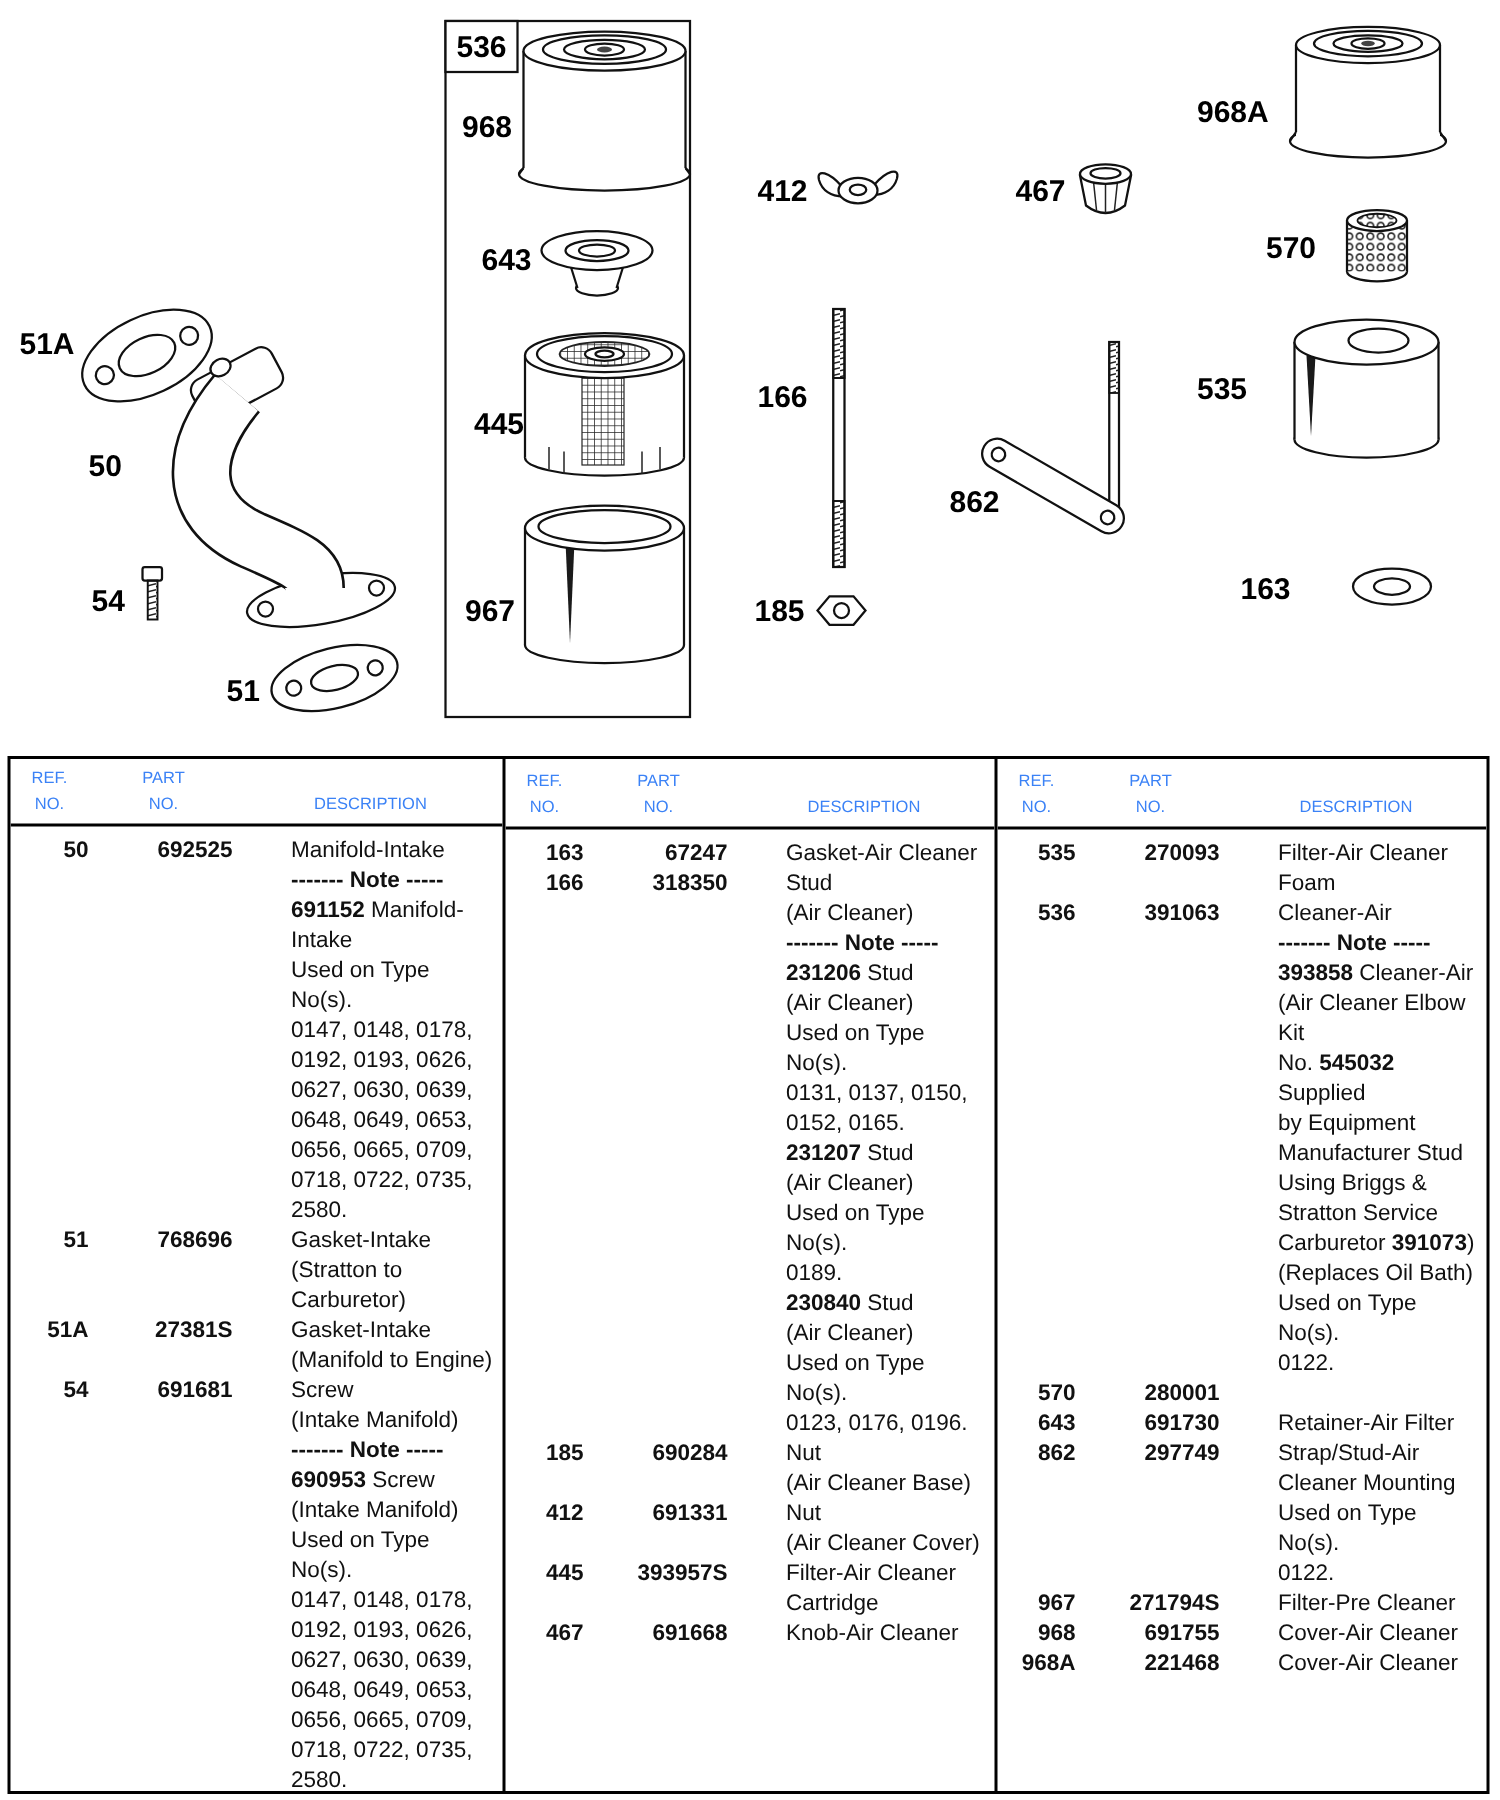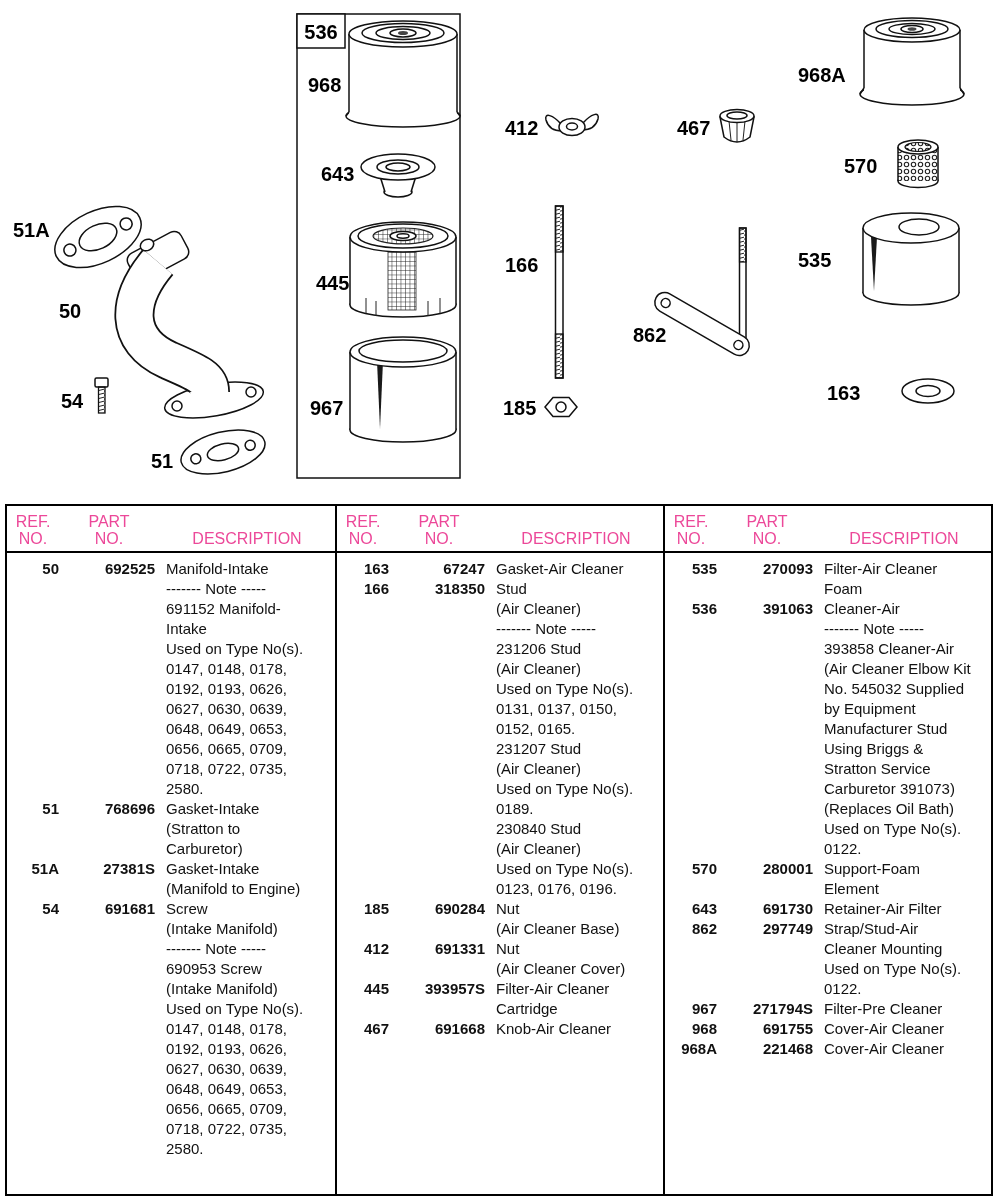--- a/index.html
+++ b/index.html
@@ -25,30 +25,30 @@
     position:absolute; left:5px; top:504px; width:988px; height:692px;
     border:2px solid #000; background:#fff;
     display:grid; grid-template-columns:1fr 1fr 1fr; overflow:hidden;
   }
   .col-group { display:flex; flex-direction:column; overflow:hidden; }
   .col-group + .col-group { border-left:2px solid #000; }
   .thead {
     display:grid; grid-template-columns:52px 92px 1fr; column-gap:4px;
     align-items:end; border-bottom:2px solid #000; padding:5px 0 4px 0; height:47px;
   }
-  .th { text-align:center; font-size:16px; line-height:17px; color:#ec4899; }
+  .th { text-align:center; font-size:11px; line-height:17px; color:#3b82f6; }
   .tbody { padding-top:6px; }
   .entry {
     display:grid; grid-template-columns:52px 92px 1fr; column-gap:4px;
     align-items:start;
   }
   .ref, .part { font-weight:bold; text-align:right; font-size:15px; line-height:20px; }
-  .desc { font-size:15px; line-height:20px; padding-left:7px; padding-right:4px; }
+  .desc { font-size:15px; line-height:20px; padding-left:7px; padding-right:4px;margin-left:28px; }
   .dline { min-height:20px; }
-  .bold { font-weight:normal; }
+  .bold { font-weight:bold; }
 </style>
 </head>
 <body>
 
 <div class="page">
 
   <div class="diagram">
     <svg class="dsvg" width="1000" height="500" viewBox="0 0 1000 500">
       <defs>
         <pattern id="mesh" width="4.5" height="4.5" patternUnits="userSpaceOnUse">
@@ -432,24 +432,20 @@
               <div class="dline"><span>Stratton Service</span></div>
               <div class="dline"><span>Carburetor </span><span class="bold">391073</span><span>)</span></div>
               <div class="dline"><span>(Replaces Oil Bath)</span></div>
               <div class="dline"><span>Used on Type No(s).</span></div>
               <div class="dline"><span>0122.</span></div>
             </div>
           </div>
           <div class="entry">
             <div class="ref">570</div>
             <div class="part">280001</div>
-            <div class="desc">
-              <div class="dline"><span>Support-Foam</span></div>
-              <div class="dline"><span>Element</span></div>
-            </div>
           </div>
           <div class="entry">
             <div class="ref">643</div>
             <div class="part">691730</div>
             <div class="desc">
               <div class="dline"><span>Retainer-Air Filter</span></div>
             </div>
           </div>
           <div class="entry">
             <div class="ref">862</div>

